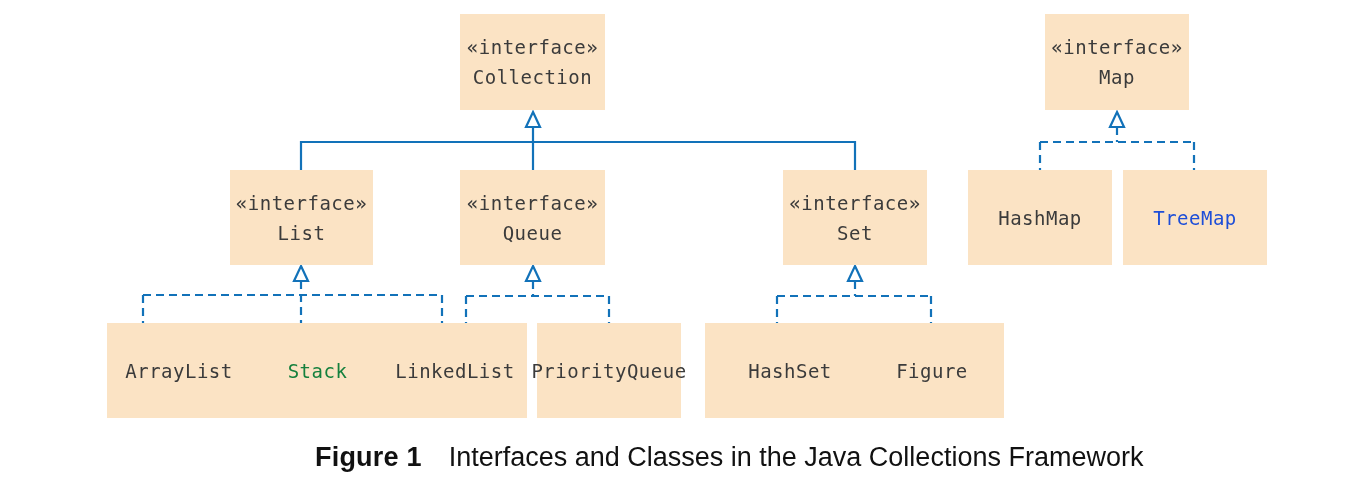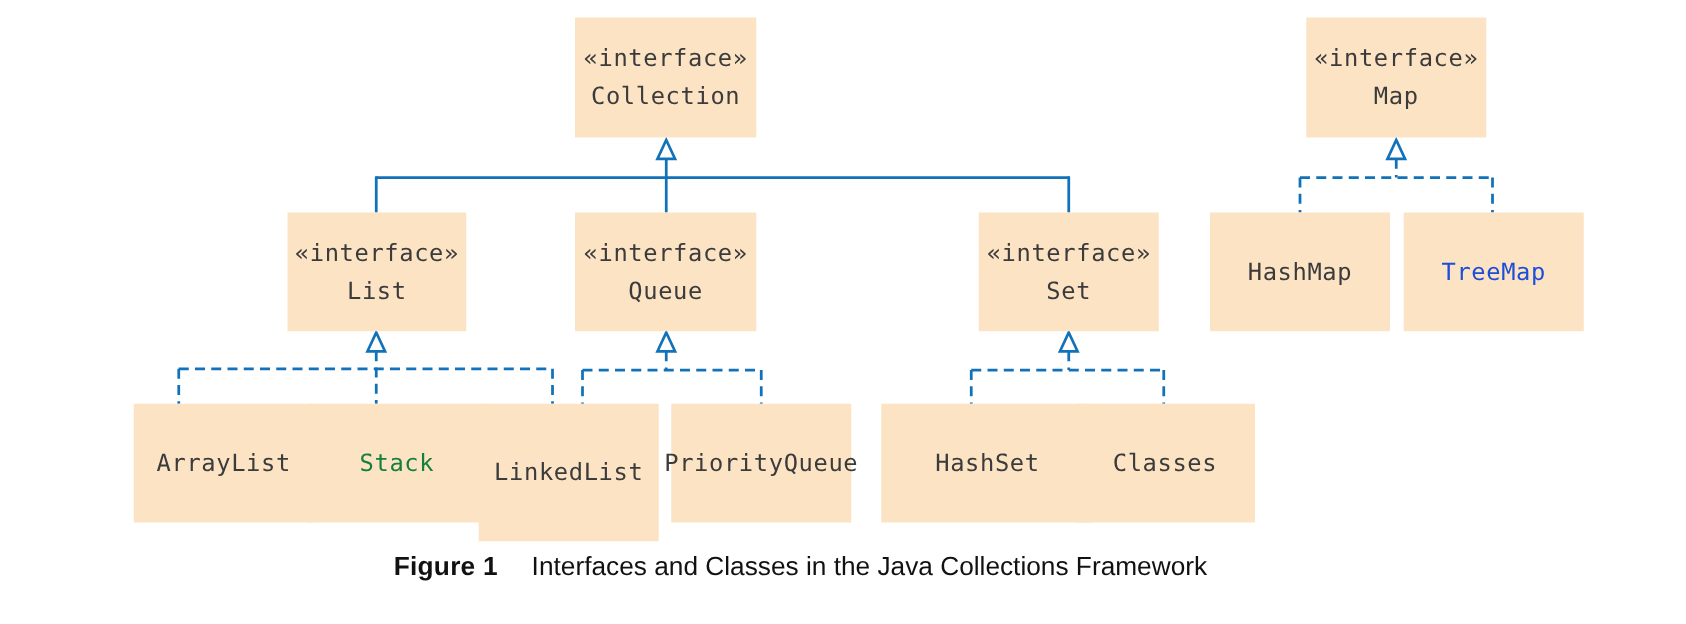--- a/index.html
+++ b/index.html
@@ -28,21 +28,21 @@
     line-height: 30px;
     letter-spacing: 0.5px;
     box-sizing: border-box;
   }
   .caption {
     position: absolute;
     left: 315px;
     top: 442px;
     white-space: nowrap;
     font-family: "Liberation Sans", sans-serif;
-    font-size: 21px;
+    font-size: 27px;
     color: #111111;
   }
   .caption .figure-label {
     font-weight: bold;
     margin-right: 27px;
     letter-spacing: 0.2px;
   }
 </style>
 </head>
 <body>
@@ -117,30 +117,30 @@
   <div class="node" style="left: 1123px; top: 170px; width: 144px; height: 95px; color: #1d4ed8;">
     <div>TreeMap</div>
   </div>
 
   <div class="node" style="left: 72px; top: 323px; width: 144px; height: 95px; color: rgb(59, 59, 59); margin-left: 35px;">
     <div>ArrayList</div>
   </div>
   <div class="node" style="left: 228px; top: 323px; width: 143px; height: 95px; color: #15803d; margin-left: 18px;">
     <div>Stack</div>
   </div>
-  <div class="node" style="left: 383px; top: 323px; width: 144px; height: 110px; color: rgb(59, 59, 59);">
+  <div class="node" style="left: 383px; top: 323px; width: 144px; height: 95px; color: rgb(59, 59, 59);">
     <div>LinkedList</div>
   </div>
   <div class="node" style="left: 537px; top: 323px; width: 144px; height: 95px; color: rgb(59, 59, 59);">
     <div>PriorityQueue</div>
   </div>
   <div class="node" style="left: 705px; top: 323px; width: 170px; height: 95px; color: rgb(59, 59, 59);">
     <div>HashSet</div>
   </div>
   <div class="node" style="left: 860px; top: 323px; width: 144px; height: 95px; color: rgb(59, 59, 59);">
-    <div>Classes</div>
+    <div>Figure</div>
   </div>
 
   <div class="caption" style="color: rgb(17, 17, 17);">
     <span class="figure-label">Figure 1</span><span>Interfaces and Classes in the Java Collections Framework</span>
   </div>
 
 </div>
 
 </body></html>

